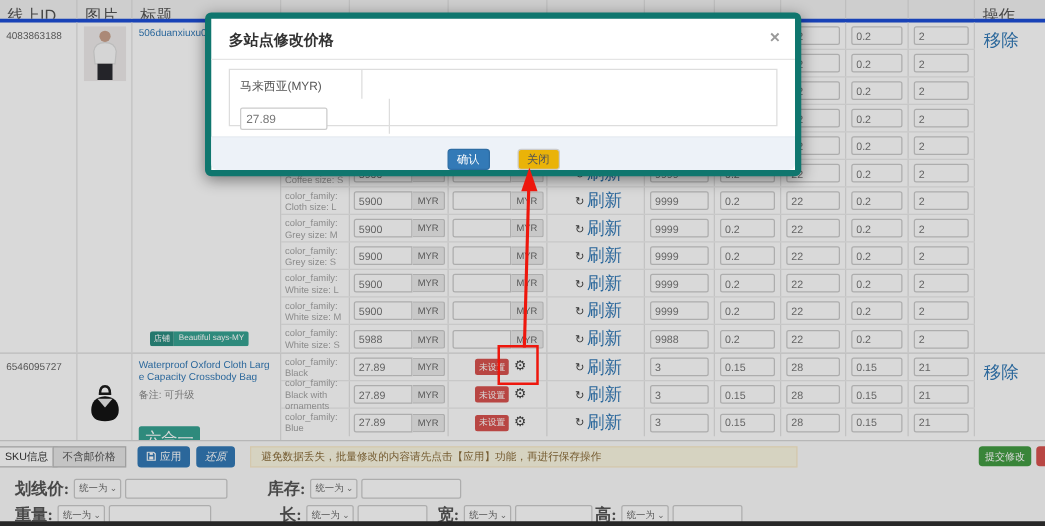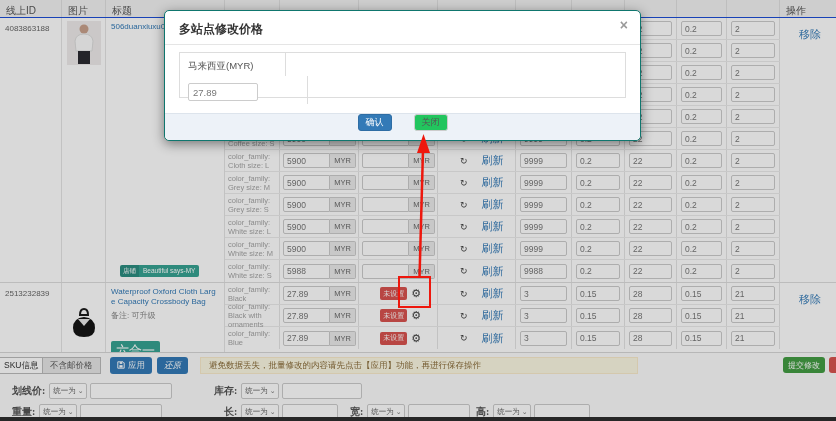--- a/index.html
+++ b/index.html
@@ -3,21 +3,21 @@
 <meta charset="utf-8">
 <style>
   * { box-sizing: border-box; margin: 0; padding: 0; }
   html,body { background:#888; }
   .page {
     position: relative; width: 836px; height: 421px; background: #fff;
     font-family: "Liberation Sans", sans-serif; overflow: hidden; margin: 0 auto;
     color:#555;
   }
   
-  .thead { display:flex; height:18px; background:#f3f3f3; border-bottom:1px solid #1d4ed8; font-size:10px; color:#555; }
+  .thead { display:flex; height:18px; background:#f3f3f3; border-bottom:3px solid #1d4ed8; font-size:13px; color:#555; }
   .thead > div { padding:4px 0 0 6px; border-right:1px solid #e0e0e0; overflow:hidden; white-space:nowrap; }
   .c-id{width:62px;} .c-img{width:44px;} .c-title{width:119px;} .c-sku{width:55px;}
   .c-price{width:79px;} .c-price2{width:79px;} .c-refresh{width:78px;} .c-stock{width:56px;}
   .c-weight{width:53px;} .c-len{width:52px;} .c-wid{width:50px;} .c-hei{width:53px;} .c-op{width:56px;}
   .product { display:flex; border-bottom:1px solid #ddd; }
   .pcell { border-right:1px solid #e4e4e4; position:relative; overflow:hidden; }
   .pid { font-size:8px; color:#666; padding:6px 2px 0 5px; word-break:break-all; }
   .pimg { display:flex; justify-content:center; padding-top:3px; }
   .pimg.center { align-items:center; padding-top:0; }
   .tcell { padding:4px 5px; }
@@ -35,60 +35,60 @@
   .igroup { display:flex; width:100%; padding:0 2px 0 3px; }
   .tin { width:100%; height:15px; border:1px solid #ccc; border-radius:2px 0 0 2px; font-size:8.5px; color:#777; padding:0 3px; font-family:"Liberation Sans",sans-serif; background:#fff; }
   .addon { width:26px; min-width:26px; height:15px; background:#ececec; border:1px solid #ccc; border-left:none; border-radius:0 2px 2px 0; font-size:7.5px; color:#666; display:flex; align-items:center; justify-content:center; }
   .solo { padding:0 4px; }
   .solo .tin { border-radius:2px; }
   .flags { justify-content:flex-end; padding-right:16px; gap:4px; }
   .badge-notset { background:var(--red); color:#fff; font-size:7px; padding:1.5px 3px; border-radius:2px; white-space:nowrap; }
   .gear { font-size:11px; color:#444; line-height:1; cursor:pointer; }
   .rcell { padding-left:22px; gap:2px; }
   .ricon { font-size:9px; color:#444; }
-  .rlink, .oplink { font-size:11px; color:#337ab7; text-decoration:none; cursor:pointer;margin-left:12px; }
+  .rlink, .oplink { font-size:14px; color:#337ab7; text-decoration:none; cursor:pointer; }
   .opcell { padding:6px 0 0 7px; }
   
   .bottom-panel { position:absolute; left:0; top:352px; width:836px; height:65px; background:#fcfcfc; border-top:1px solid #d8d8d8; }
   .tab { position:absolute; top:4px; height:17px; font-size:8.5px; line-height:15px; padding:0 7px; border:1px solid #bbb; color:#555; background:#e7e7e7; cursor:pointer; }
   .tab-active { background:#fff; color:#333; }
   .bbtn { position:absolute; top:4px; height:17px; border:none; border-radius:3px; background:var(--blue); color:#fff; font-size:8.5px; padding:0 7px; cursor:pointer; display:flex; align-items:center; gap:3px; font-family:"Liberation Sans",sans-serif; }
   .warnbar { position:absolute; left:200px; top:4px; width:438px; height:17px; background:#fcf8e3; border:1px solid #faebcc; color:#8a6d3b; font-size:8.5px; line-height:15px; padding:0 8px; white-space:nowrap; overflow:hidden; }
   .submit-btn { position:absolute; left:783px; top:4px; height:16px; background:var(--green); border:none; border-radius:3px; color:#fff; font-size:8px; padding:0 5px; cursor:pointer; font-family:"Liberation Sans",sans-serif; }
   .sliver-btn { position:absolute; left:829px; top:4px; width:10px; height:16px; background:var(--red); border:none; border-radius:3px 0 0 3px; cursor:pointer; }
   .field { position:absolute; display:flex; align-items:center; height:17px; }
-  .flabel { font-size:10px; font-weight:bold; color:#555; margin-right:4px; white-space:nowrap;font-family:Liberation Serif, serif; }
+  .flabel { font-size:13px; font-weight:bold; color:#555; margin-right:4px; white-space:nowrap;font-family:Liberation Serif, serif; }
   .fsel { height:16px; border:1px solid #ccc; border-radius:2px; background:#fff; font-size:7.5px; color:#666; display:flex; align-items:center; padding:0 2px 0 3px; gap:2px; cursor:pointer; white-space:nowrap; }
   .fsel .chev { font-size:7px; color:#777; }
   .fin { height:16px; border:1px solid #ccc; border-radius:2px; margin-left:3px; font-size:8.5px; padding:0 3px; color:#555; background:#fff; }
   .dark-strip { position:absolute; left:0; bottom:0; width:836px; height:4px; background:#2e2e2e; }
   
   .backdrop { position:absolute; inset:0; background:rgba(0,0,0,0.15); z-index:40; }
-  .modal { position:absolute; left:164px; top:10px; width:477px; height:131px; background:#fff; border-radius:5px; border:1px solid #0f766e; box-shadow:0 3px 12px rgba(0,0,0,0.45); z-index:50; }
+  .modal { position:absolute; left:164px; top:10px; width:477px; height:131px; background:#fff; border-radius:5px; border:5px solid #0f766e; box-shadow:0 3px 12px rgba(0,0,0,0.45); z-index:50; }
   .m-head { position:relative; padding:8px 14px 6px; border-bottom:1px solid #e5e5e5; }
   .m-title { font-size:12px; font-weight:bold; color:#333; }
   .m-close { position:absolute; right:12px; top:6px; font-size:14px; color:#9a9a9a; cursor:pointer; font-weight:bold; }
   .m-table { margin:7px 14px 0; border:1px solid #ddd; font-size:9.5px; }
   .m-tr { display:flex; }
   .m-th { background:#f7f7f7; border-bottom:1px solid #ddd; height:17px; }
   .m-th .m-td { padding-top:3px; color:#555; }
   .m-td { padding:3px 8px; border-right:1px solid #ddd; }
   .m-td:last-child { border-right:none; }
   .w-site{width:106px;} .w-strike{width:128px;} .w-rec{width:110px;} .w-price{width:103px;}
   .m-row { height:44px;flex-direction:column; }
   .m-row .m-td { padding-top:7px; color:#555; }
   .req { color:#d9534f; margin-right:1px; }
   .m-in { width:70px; height:18px; border:1px solid #ccc; border-radius:2px; font-size:9.5px; color:#777; padding:0 4px; font-family:"Liberation Sans",sans-serif; }
   .m-in.err { width:66px; border-color:#d9534f; }
   .pricewrap { display:flex; align-items:center; gap:3px; }
   .calc { font-size:8.5px; color:#555; text-decoration:underline; white-space:nowrap; cursor:pointer; }
   .m-err { font-size:8px; color:#d9534f; margin-top:3px; white-space:nowrap; }
-  .m-foot { position:absolute; left:0; bottom:0; width:100%; height:27px; background:#edf2f8; border-top:1px solid #dde4ec; border-radius:0 0 5px 5px; display:flex; align-items:flex-start; justify-content:center; gap:22px; }
+  .m-foot { position:absolute; left:0; bottom:0; width:100%; height:27px; background:#edf2f8; border-top:1px solid #dde4ec; border-radius:0 0 5px 5px; display:flex; align-items:flex-end; justify-content:center; gap:22px; }
   .btn-blue { height:17px; background:var(--blue); color:#fff; border:1px solid #2e6da4; border-radius:3px; font-size:9px; padding:0 7px; cursor:pointer; font-family:"Liberation Sans",sans-serif; }
-  .btn-default { height:17px; background:#22c55e; color:#555; border:1px solid #ccc; border-radius:3px; font-size:9px; padding:0 7px; cursor:pointer; font-family:"Liberation Sans",sans-serif; }
+  .btn-default { height:17px; background:#eab308; color:#555; border:1px solid #ccc; border-radius:3px; font-size:9px; padding:0 7px; cursor:pointer; font-family:"Liberation Sans",sans-serif; }
   
   .anno { position:absolute; inset:0; z-index:60; pointer-events:none; }
 </style>
 </head>
 <body>
 
 <div class="page" style="--blue: #337ab7; --red: #d9534f; --teal: #37a392; --green: #449d44;">
 
   <div class="thead">
     <div class="c-id">线上ID</div>
@@ -530,21 +530,21 @@
               <input class="tin" value="0.2" style="">
             </div>
             <div class="c-hei solo">
               <input class="tin" value="2" style="">
             </div>
           </div>
         </div>
         <div class="c-op opcell" style="border-right: none;"><a class="oplink">移除</a></div>
       </div>
       <div class="product">
-        <div class="c-id pcell pid">2513232839</div>
+        <div class="c-id pcell pid">6546095727</div>
         <div class="c-img pcell pimg center">
           <svg width="30" height="36" viewBox="0 0 30 36">
             <path d="M15 3 Q19 3 19 9 L11 9 Q11 3 15 3" fill="none" stroke="#1c1c1c" stroke-width="2"></path>
             <path d="M4 22 Q4 12 15 11 Q26 12 26 22 Q26 31 15 31 Q4 31 4 22 Z" fill="#141414"></path>
             <path d="M9 13 L21 13 L15 20 Z" fill="#e9e9e9"></path>
           </svg>
         </div>
         <div class="c-title pcell tcell"><a class="ptitle">Waterproof Oxford Cloth Large Capacity Crossbody Bag</a><div class="remark">备注: 可升级</div><span class="tag-badge">六合一</span></div>
         <div class="rows">
           <div class="srow">

